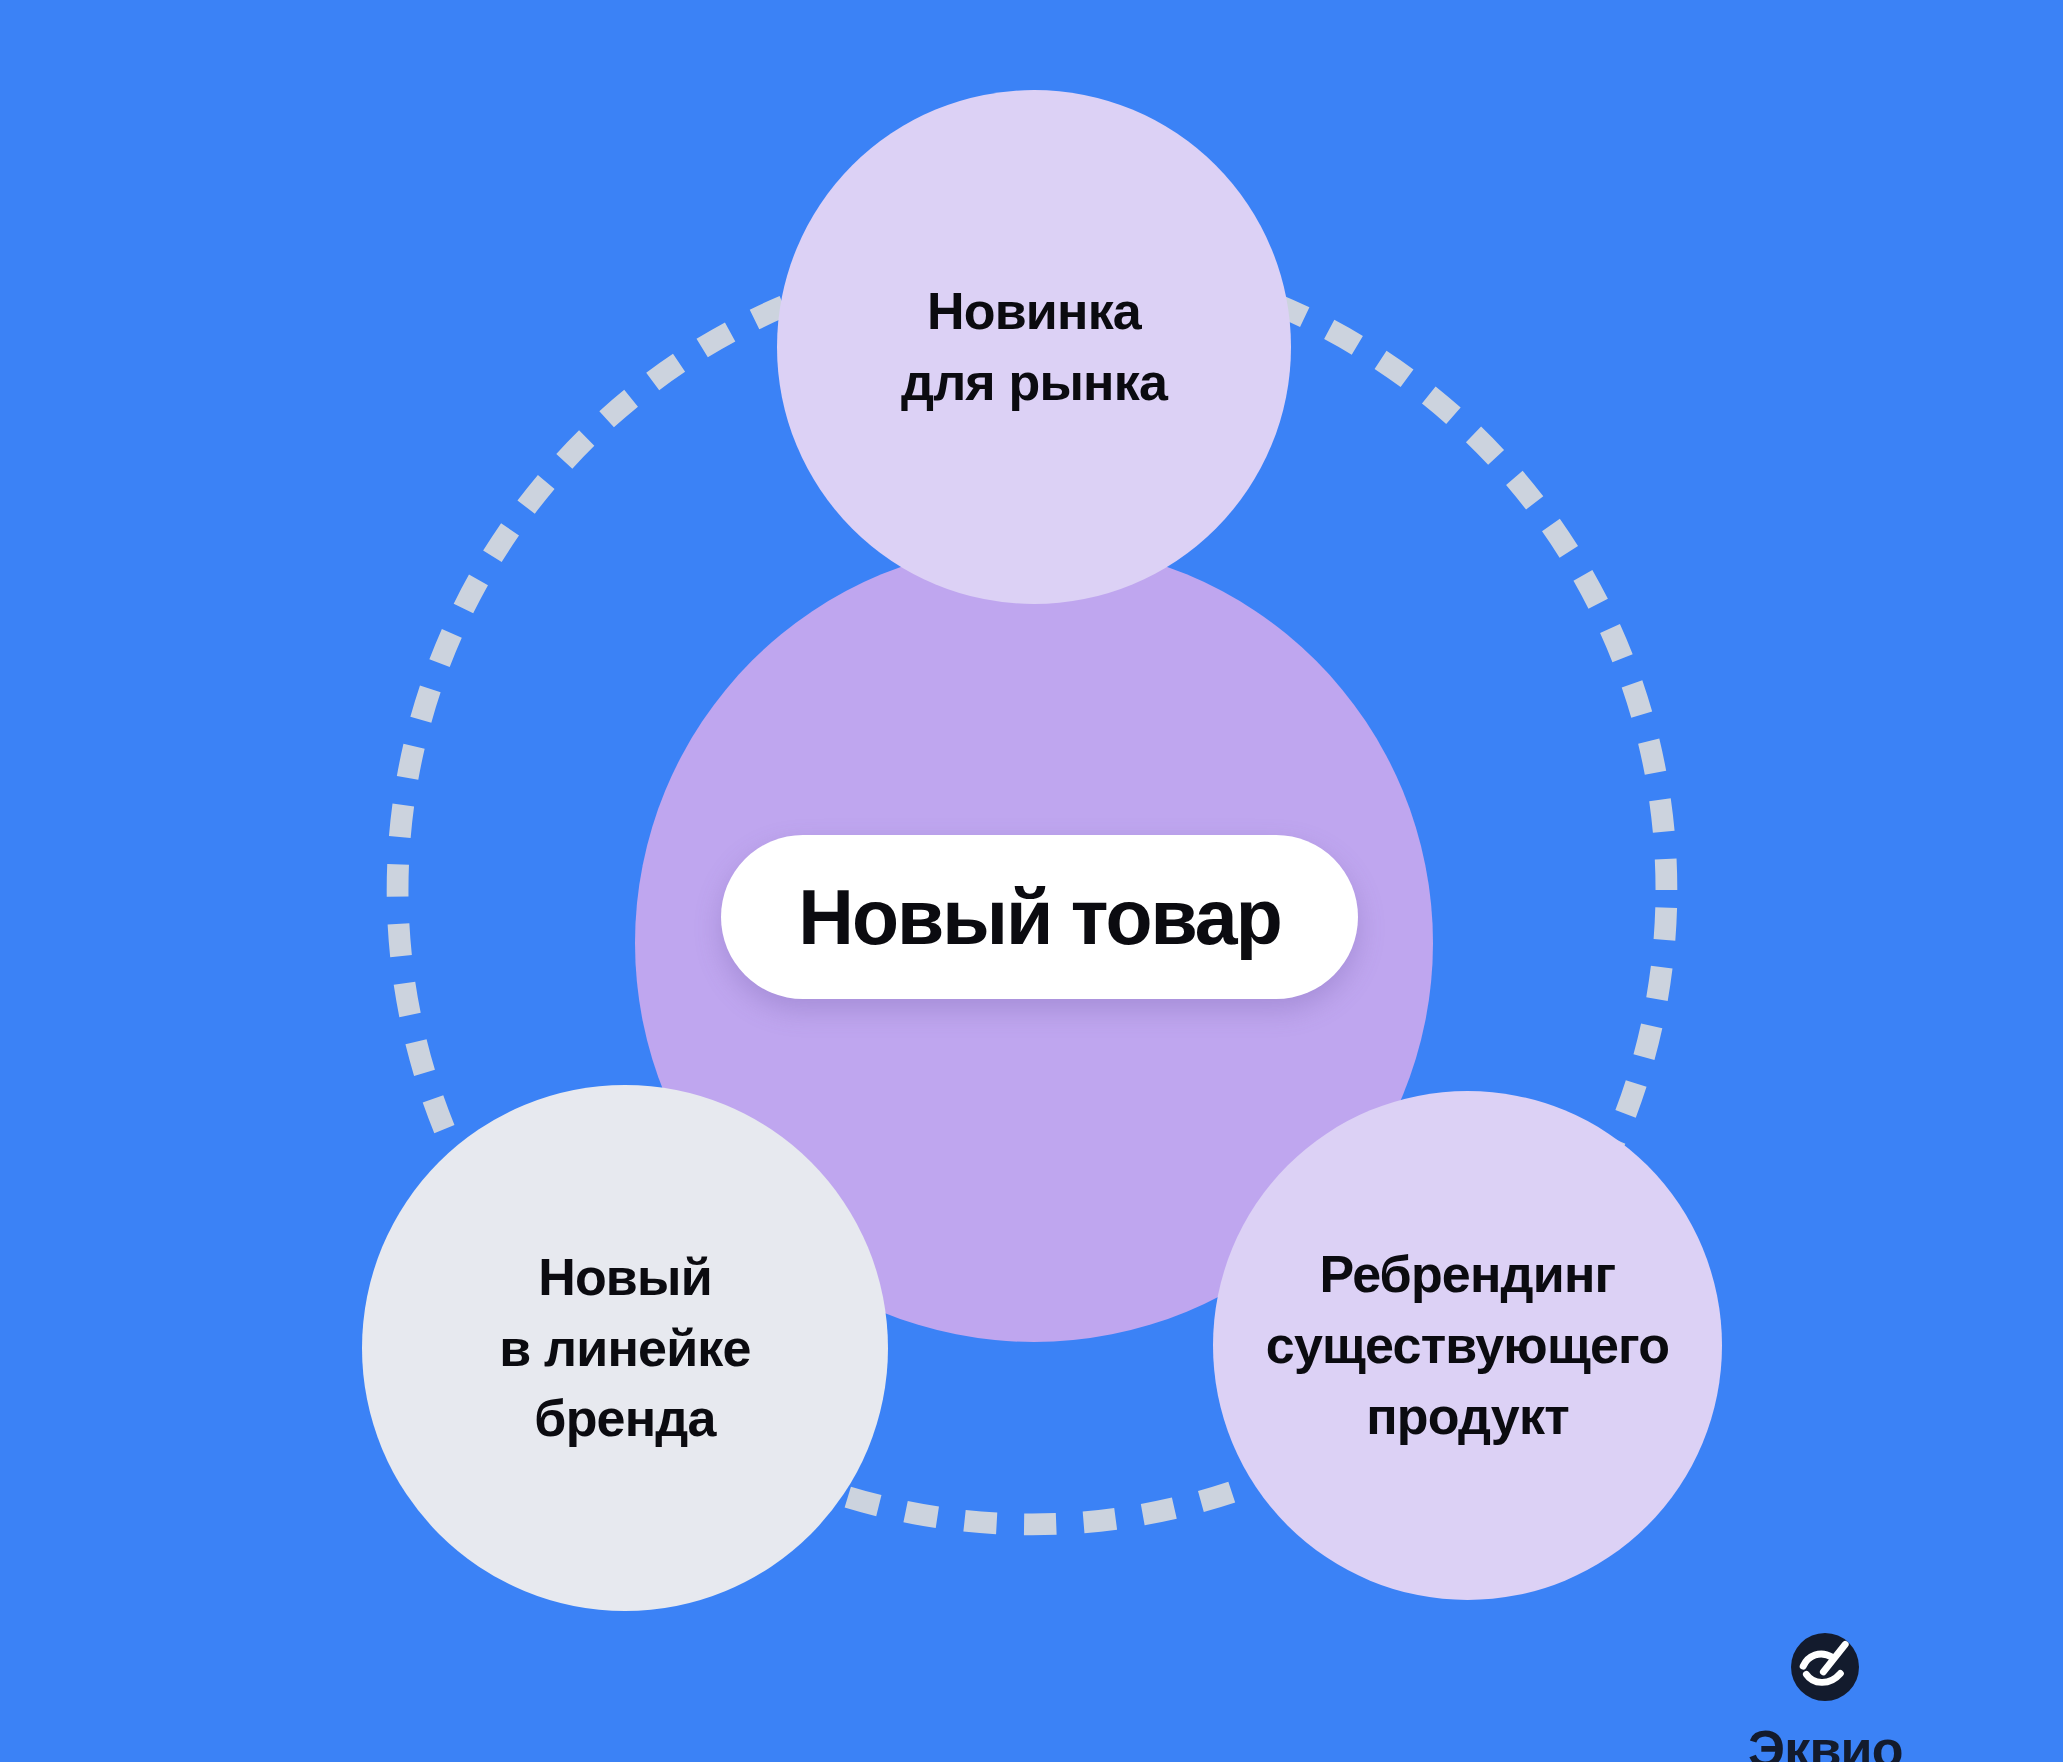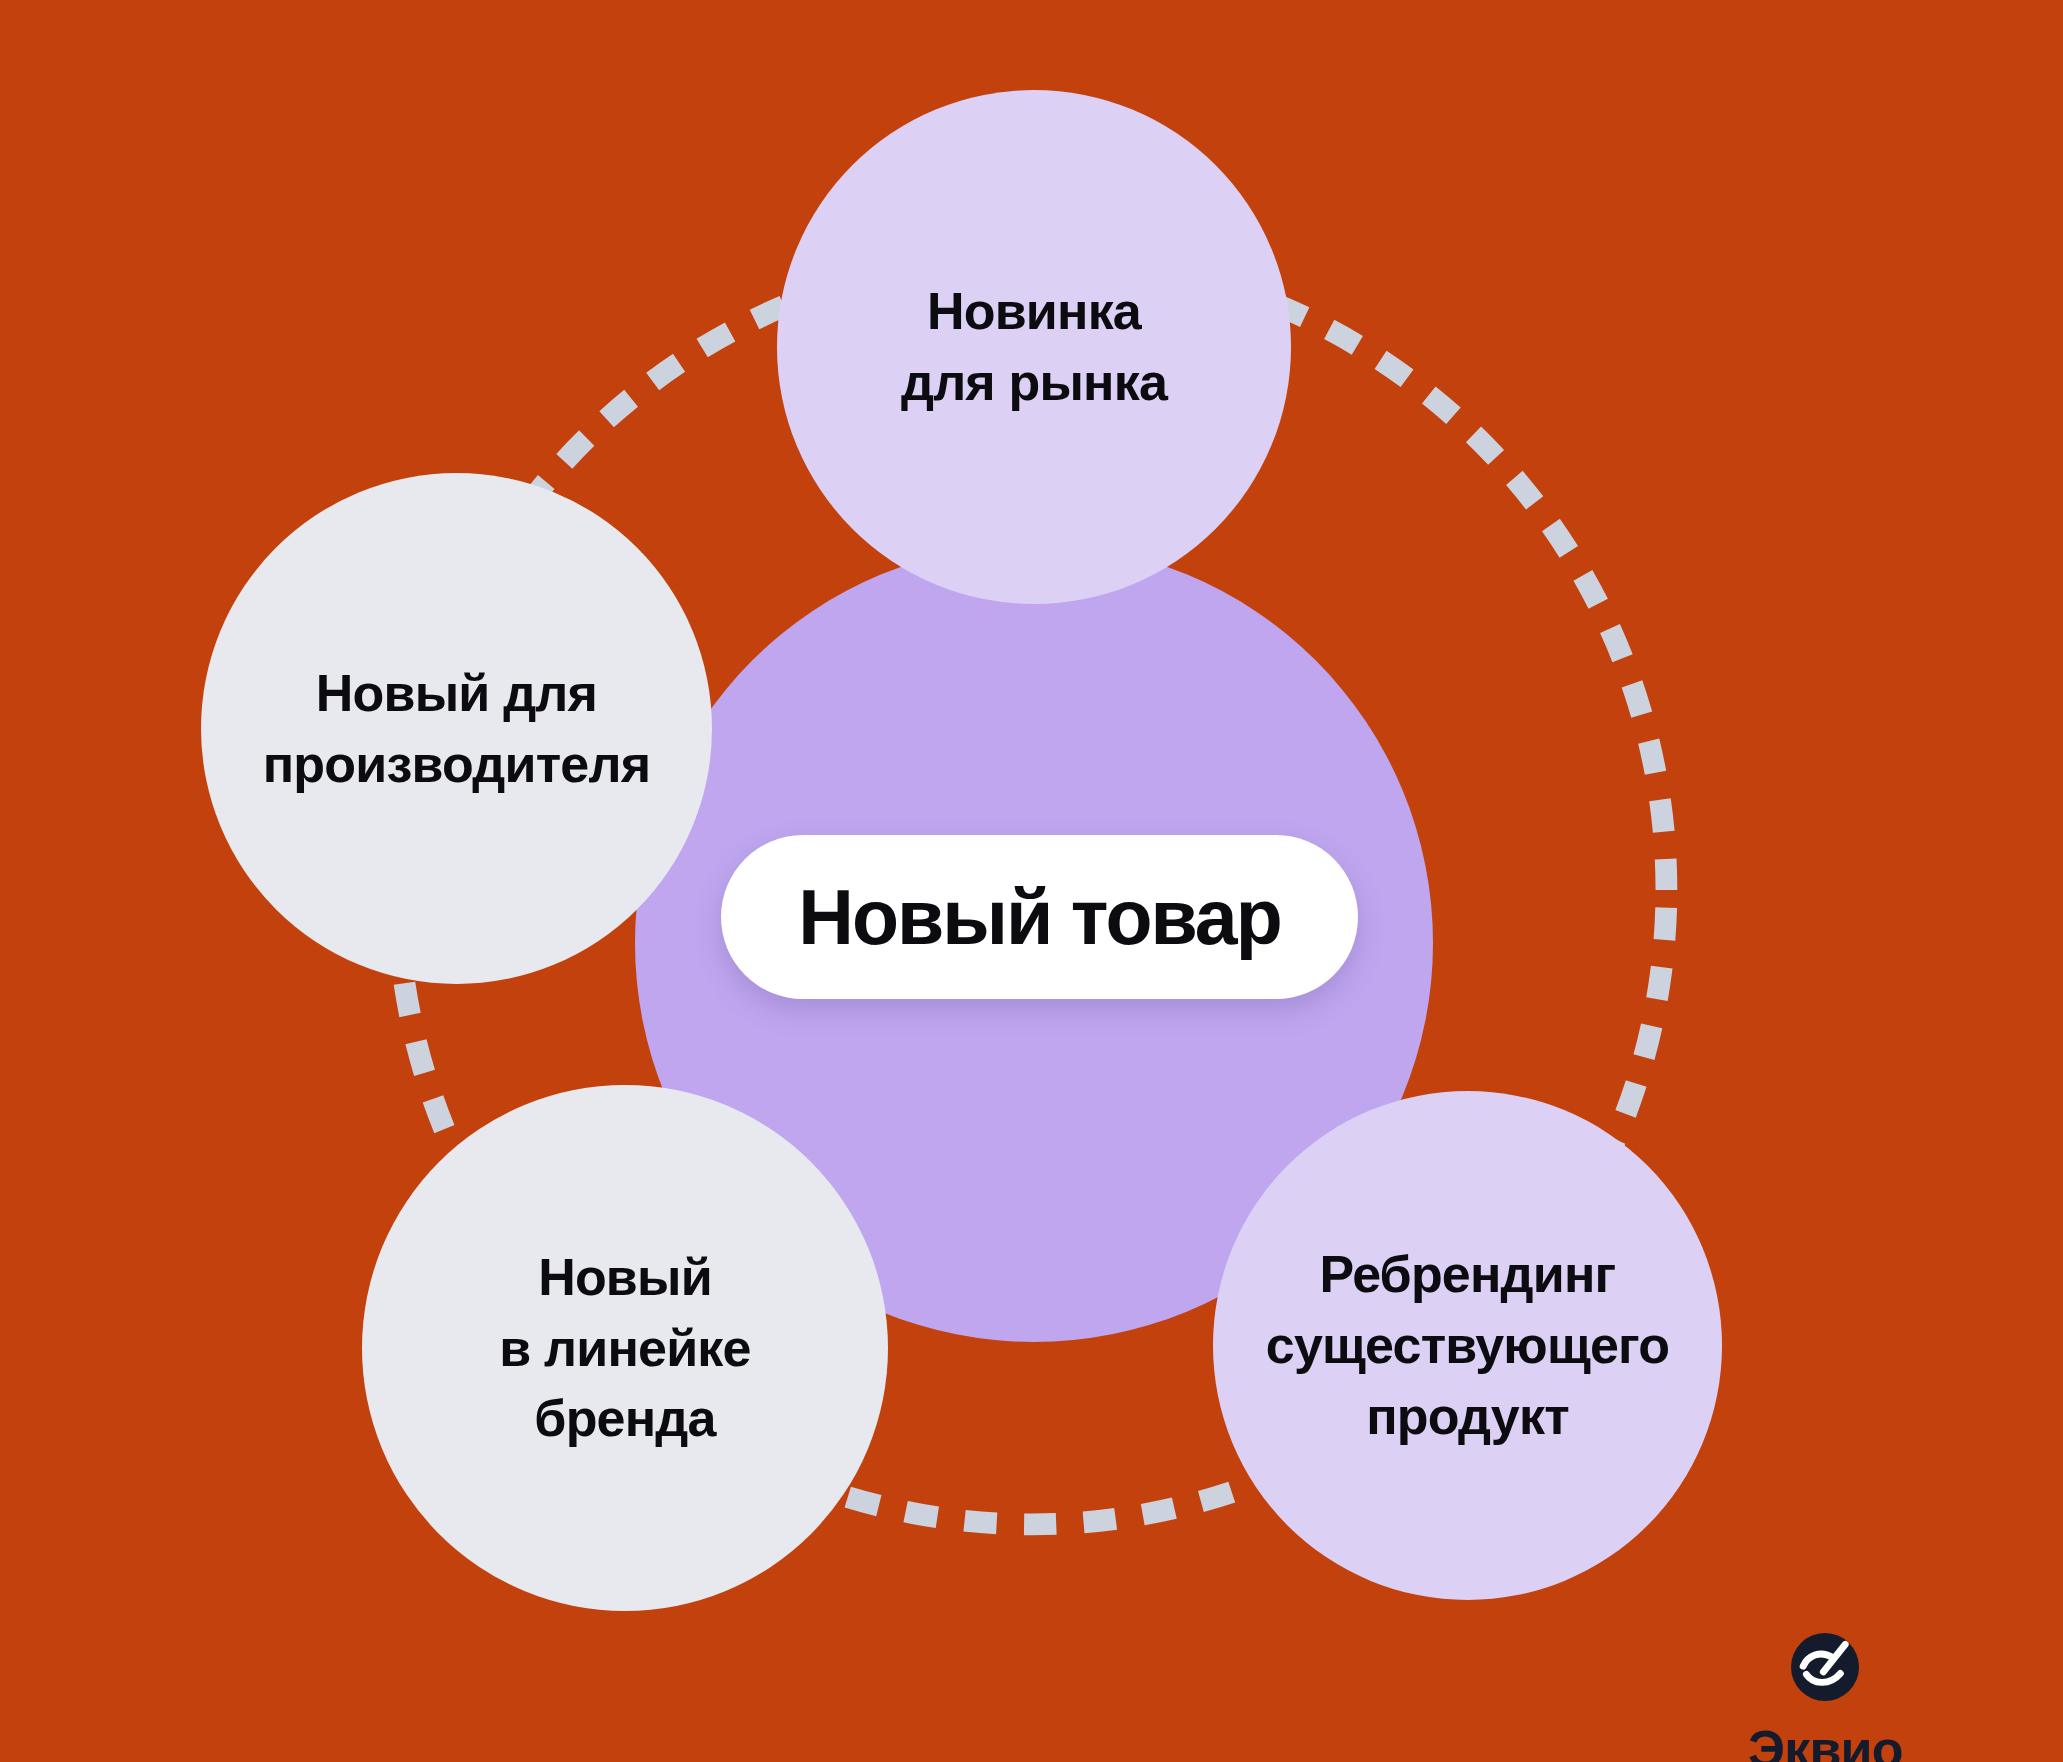--- a/index.html
+++ b/index.html
@@ -1,19 +1,19 @@
 <!DOCTYPE html>
 <html style="font-size:13px"><head>
 <meta charset="utf-8">
 <style>
   html,body{margin:0;padding:0;background:#ffffff;}
   .canvas{
     position:relative;
     width:2064px;height:1763px;
-    background:#c2410c;
+    background:#3b82f6;
     overflow:hidden;
     font-family:"Liberation Sans","DejaVu Sans",sans-serif;
   }
   .ring{position:absolute;left:0;top:0;width:2064px;height:1763px;z-index:1;}
   .circle{
     position:absolute;border-radius:50%;
     display:flex;align-items:center;justify-content:center;
     text-align:center;
   }
   .center-circle{
@@ -75,24 +75,20 @@
 в линейке
 бренда</div>
   </div>
 
   <div class="circle node node-right-lower">
     <div class="node-label">Ребрендинг
 существующего
 продукт</div>
   </div>
 
-  <div class="circle node node-left-upper">
-    <div class="node-label">Новый для
-производителя</div>
-  </div>
 
   <div class="pill">
     <div class="pill-label">Новый товар</div>
   </div>
 
   <div class="logo">
     <svg width="68" height="68" viewBox="0 0 84 84" aria-hidden="true">
       <circle cx="42" cy="42" r="42" fill="#131b2d"></circle>
       <g fill="none" stroke="#ffffff" stroke-width="8.5" stroke-linecap="round">
         <path d="M15 41 C 21 28, 36 21, 51 30"></path>

